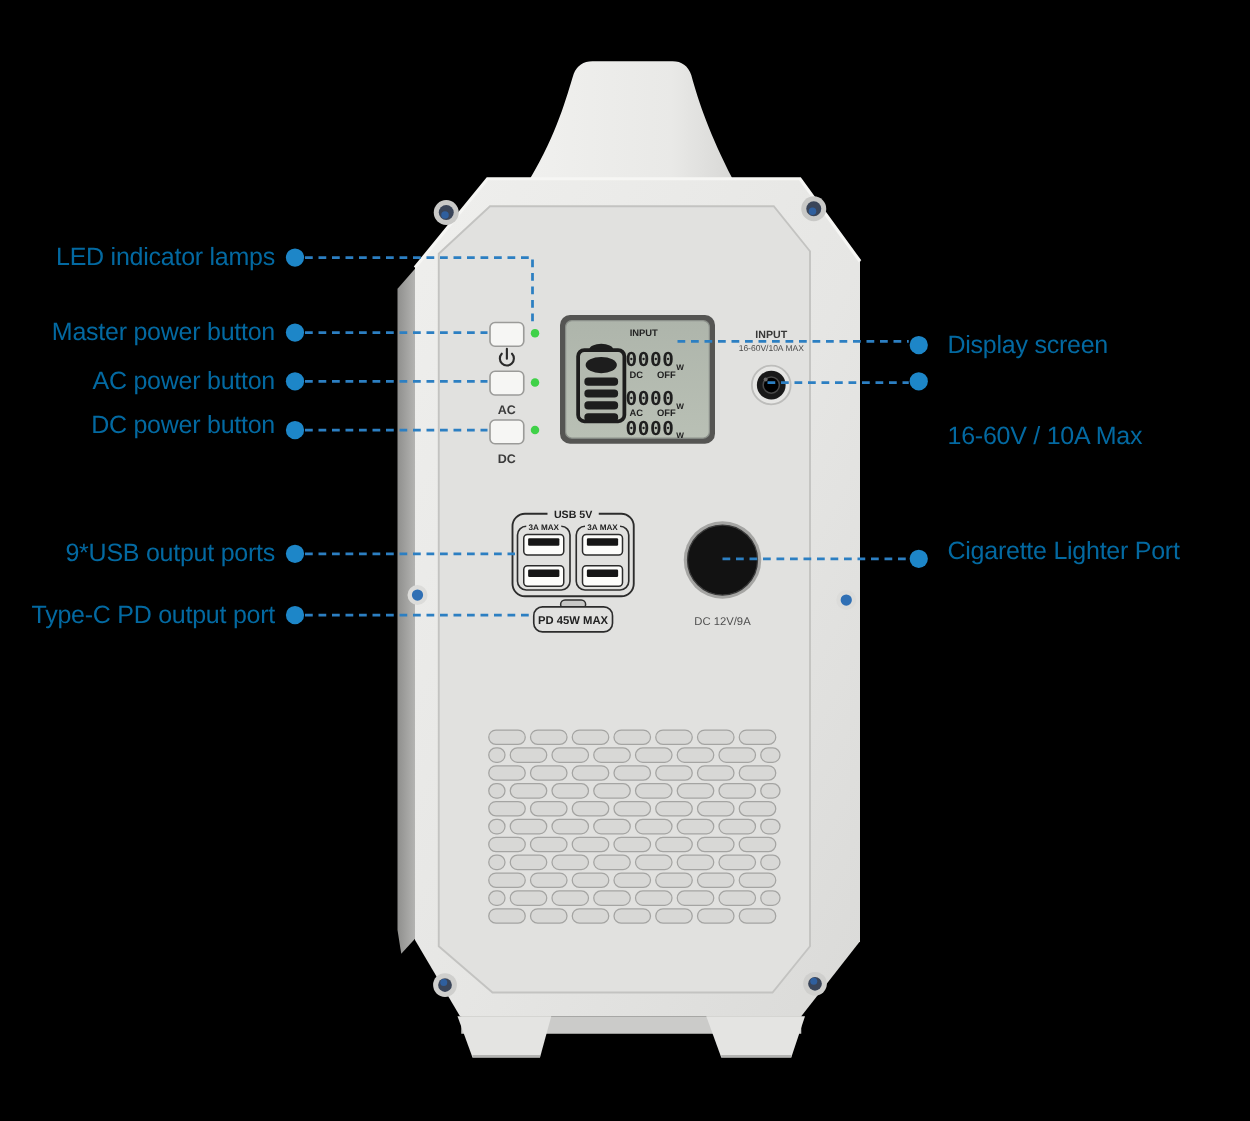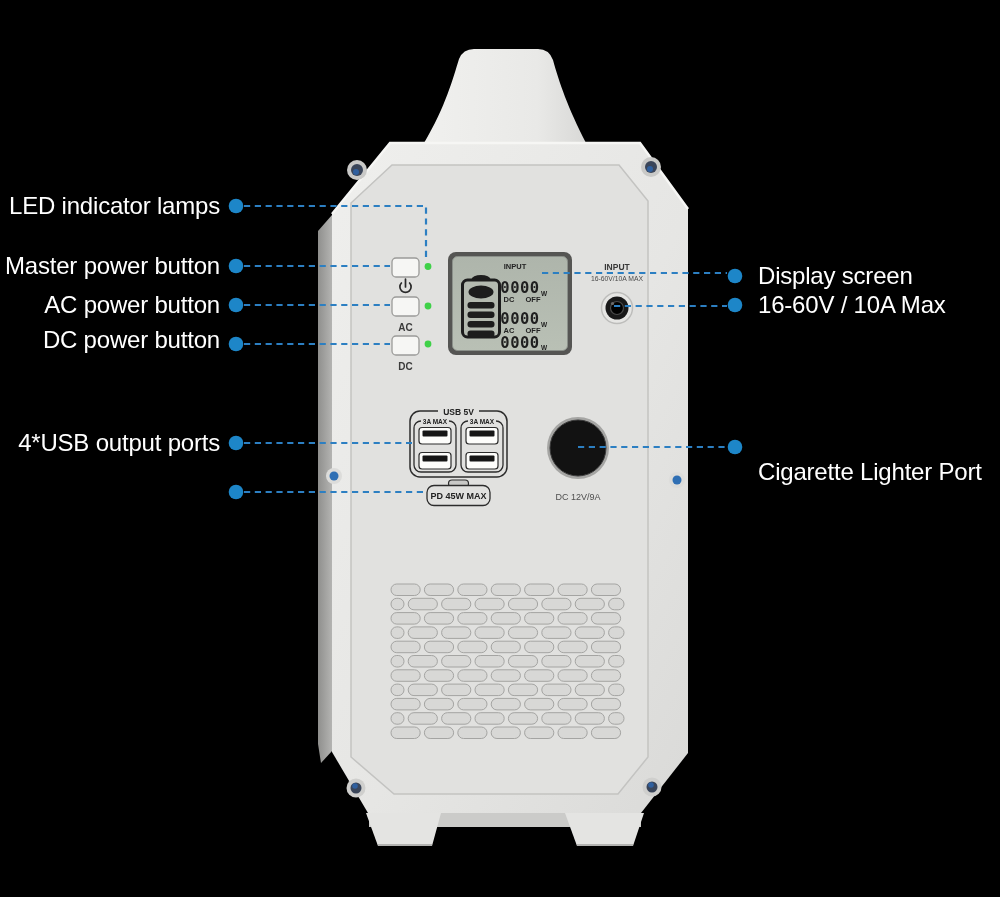--- a/index.html
+++ b/index.html
@@ -1,20 +1,20 @@
 <!DOCTYPE html>
 <html><head>
 <meta charset="utf-8">
 <style>
   html,body{margin:0;padding:0;background:#000;}
   .stage{position:relative;width:1000px;height:897px;background:#000;overflow:hidden;
          font-family:"Liberation Sans",sans-serif;}
   .stage svg{position:absolute;left:0;top:0;}
-  .lbl{position:absolute;color:#ffffff;font-size:24px;line-height:26px;letter-spacing:-0.2px;}
-  .lbl .sub{display:block;}
+  .lbl{position:absolute;color:#0369a1;font-size:20px;line-height:26px;letter-spacing:-0.2px;}
+  .lbl .sub{display:block;margin-top:44px;}
   .lbl-left{right:780px;text-align:right;white-space:nowrap;}
   .lbl-right{left:758px;text-align:right;white-space:nowrap;}
   text{font-family:"Liberation Sans",sans-serif;}
   .seg{font-family:"DejaVu Sans Mono",monospace;font-weight:bold;fill:#1f1f1f;}
 </style>
 </head>
 <body>
 
 <div class="stage">
 
@@ -299,27 +299,28 @@
   <div class="lbl lbl-left" style="top:253px">
     <span>Master power button</span>
   </div>
   <div class="lbl lbl-left" style="top:292px">
     <span>AC power button</span>
   </div>
   <div class="lbl lbl-left" style="top:327px">
     <span>DC power button</span>
   </div>
   <div class="lbl lbl-left" style="top:430px">
-    <span>4*USB output ports</span>
+    <span>9*USB output ports</span>
   </div>
   <div class="lbl lbl-left" style="top:479px">
+    <span>Type-C PD output port</span>
   </div>
 
   <div class="lbl lbl-right" style="top:263px">
     <span>Display screen</span>
   </div>
   <div class="lbl lbl-right" style="top:292px">
     <span class="sub">16-60V / 10A Max</span>
   </div>
-  <div class="lbl lbl-right" style="top:459px">
+  <div class="lbl lbl-right" style="top:428px">
     <span>Cigarette Lighter Port</span>
   </div>
 </div>
 
 </body></html>

